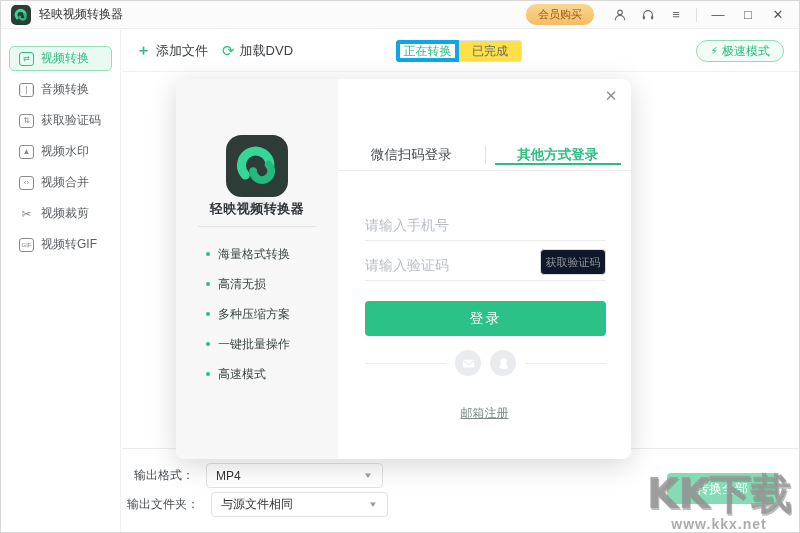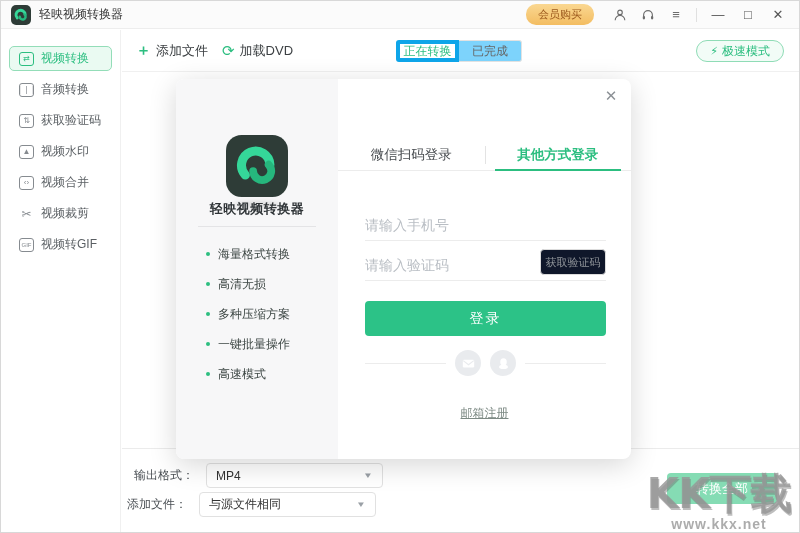--- a/index.html
+++ b/index.html
@@ -24,21 +24,21 @@
   .side-item.active { background:#eafaf2; border-color:#93ddb8; color:#2cbe80; }
   .side-item.active .icon-box { border-color:#2cbe80; color:#2cbe80; }
 
   
   .toolbar { position:absolute; top:29px; left:121px; right:0; height:42px; background:#fff; border-bottom:1px solid #f0f0f0; display:flex; align-items:center; }
   .tool-btn { display:flex; align-items:center; font-size:13px; color:#3c4043; cursor:pointer; margin-left:14px; }
   .tool-btn .g { color:#2cbe80; font-size:15px; margin-right:5px; font-weight:bold; }
   .seg { position:absolute; left:274px; top:10px; display:flex; }
   .seg-tab { width:63px; height:22px; display:flex; align-items:center; justify-content:center; font-size:12px; cursor:pointer; }
   .seg-tab.on { border:4px solid #0ea5e9; color:#2cbe80; border-radius:3px 0 0 3px; background:#fff; }
-  .seg-tab.off { border:1px solid #e2e2e2; border-left:none; color:#666; border-radius:0 3px 3px 0; background:#7dd3fc; }
+  .seg-tab.off { border:1px solid #e2e2e2; border-left:none; color:#666; border-radius:0 3px 3px 0; background:#fde047; }
   .speed-btn { position:absolute; right:15px; top:10px; height:22px; padding:0 13px; border:1px solid #8fdcb6; border-radius:11px; background:#f2fcf7; color:#2cbe80; font-size:12px; display:flex; align-items:center; gap:4px; cursor:pointer; }
 
   
   .bottom-sep { position:absolute; left:121px; right:0; top:447px; height:1px; background:#ebebeb; }
   .out-row { position:absolute; display:flex; align-items:center; font-size:12px; color:#4a4f54; }
   .out-row.r1 { left:133px; top:462px; }
   .out-row.r2 { left:126px; top:491px; }
   .out-label { margin-right:12px; }
   .dropdown { width:177px; height:25px; border:1px solid #e1e1e1; border-radius:4px; background:#fff; display:flex; align-items:center; padding:0 9px; font-size:12px; color:#333; cursor:pointer; }
   .dropdown .chev { margin-left:auto; color:#9aa0a6; font-size:10px; transform:scaleY(.8); }
@@ -50,21 +50,21 @@
   .m-logo { position:absolute; left:50px; top:56px; width:62px; height:62px; }
   .m-logo-shadow { position:absolute; left:57px; top:122px; width:48px; height:7px; background:rgba(0,0,0,.10); border-radius:50%; filter:blur(2px); }
   .m-app-name { position:absolute; left:0; right:0; top:121px; text-align:center; font-size:13px; color:#2f3437; font-weight:bold; letter-spacing:.5px; }
   .m-div { position:absolute; left:22px; right:22px; top:147px; height:1px; background:#e4e4e6; }
   .feat-list { position:absolute; left:30px; top:160px; }
   .feat { display:flex; align-items:center; height:30px; font-size:12px; color:#3d4744; }
   .feat .dot { width:4px; height:4px; border-radius:50%; background:#2cbe80; margin-right:8px; flex:0 0 auto; }
 
   .modal-right { position:absolute; left:162px; top:0; right:0; bottom:0; }
   .m-close { position:absolute; top:7px; right:10px; width:20px; height:20px; display:flex; align-items:center; justify-content:center; color:#8b9095; font-size:15px; cursor:pointer; }
-  .m-tabs { position:absolute; left:0; right:0; top:60px; height:32px; display:flex; border-bottom:1px solid #ececec; }
+  .m-tabs { position:absolute; left:0; right:0; top:60px; height:32px; display:flex; border-bottom:1px solid #ececec;align-items:center; }
   .m-tab { flex:1; display:flex; align-items:center; justify-content:center; font-size:13.5px; color:#474b4f; cursor:pointer; position:relative; }
   .m-tab.active { color:#2cbe80; font-weight:bold; }
   .m-tab.active::after { content:""; position:absolute; left:10px; right:10px; bottom:-1px; height:2px; background:#2cbe80; }
   .m-tabs .vsep { position:absolute; left:50%; top:7px; width:1px; height:18px; background:#e3e3e3; }
   .fld { position:absolute; left:27px; right:25px; height:30px; border-bottom:1px solid #ececec; }
   .fld input { width:100%; height:100%; border:none; outline:none; font-size:14px; color:#333; background:transparent; font-family:Liberation Serif, serif; }
   .fld input::placeholder { color:#b9bec4; }
   .fld.phone { top:132px; }
   .fld.code { top:172px; padding-right:78px; }
   .getcode-btn { position:absolute; right:0; top:-2px; width:66px; height:26px; border:1px solid #dcdcdc; border-radius:4px; background:#0f172a; color:#8f9499; font-size:11px; cursor:pointer; }
@@ -166,21 +166,21 @@
 
   <div class="bottom-sep"></div>
   <div class="out-row r1">
     <span class="out-label">输出格式：</span>
     <div class="dropdown">
       <span>MP4</span>
       <span class="chev">▼</span>
     </div>
   </div>
   <div class="out-row r2">
-    <span class="out-label">添加文件：</span>
+    <span class="out-label">输出文件夹：</span>
     <div class="dropdown">
       <span>与源文件相同</span>
       <span class="chev">▼</span>
     </div>
   </div>
   <button class="convert-btn">转换全部</button>
 
   <div class="modal">
     <div class="modal-left">
       <svg class="m-logo" viewBox="0 0 48 48">

